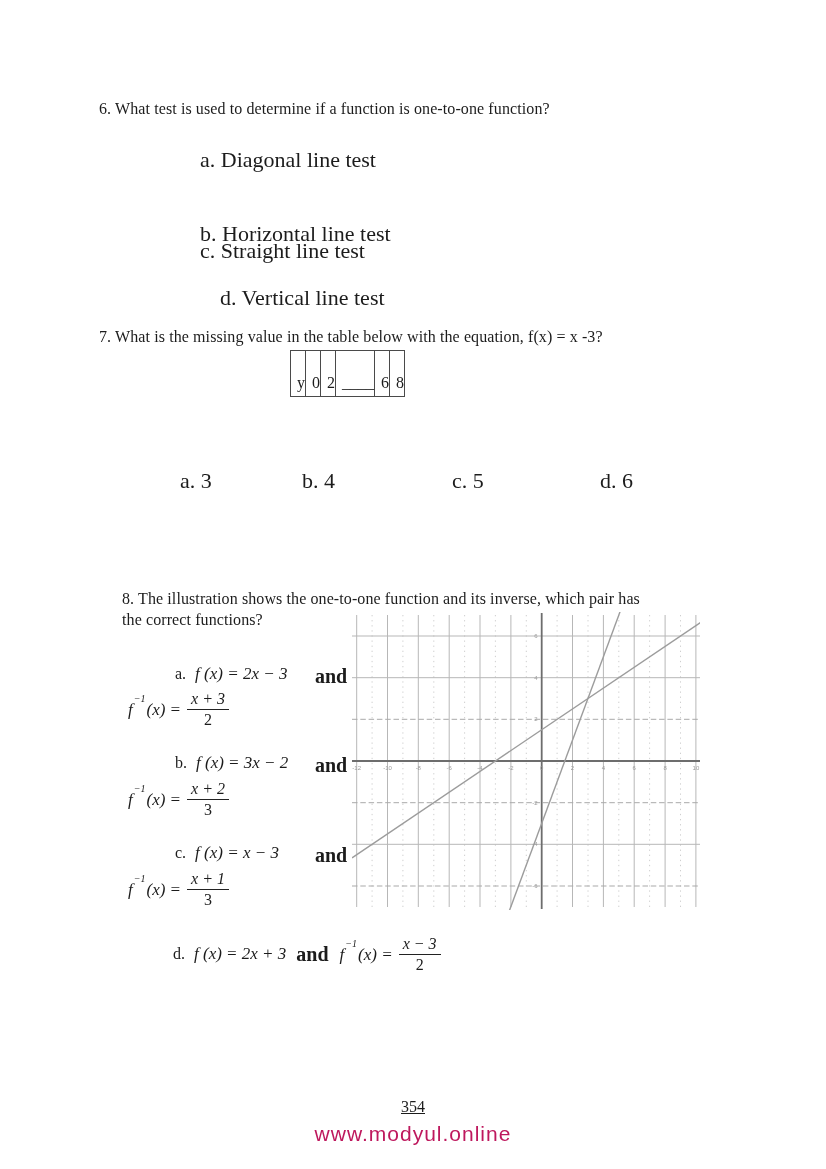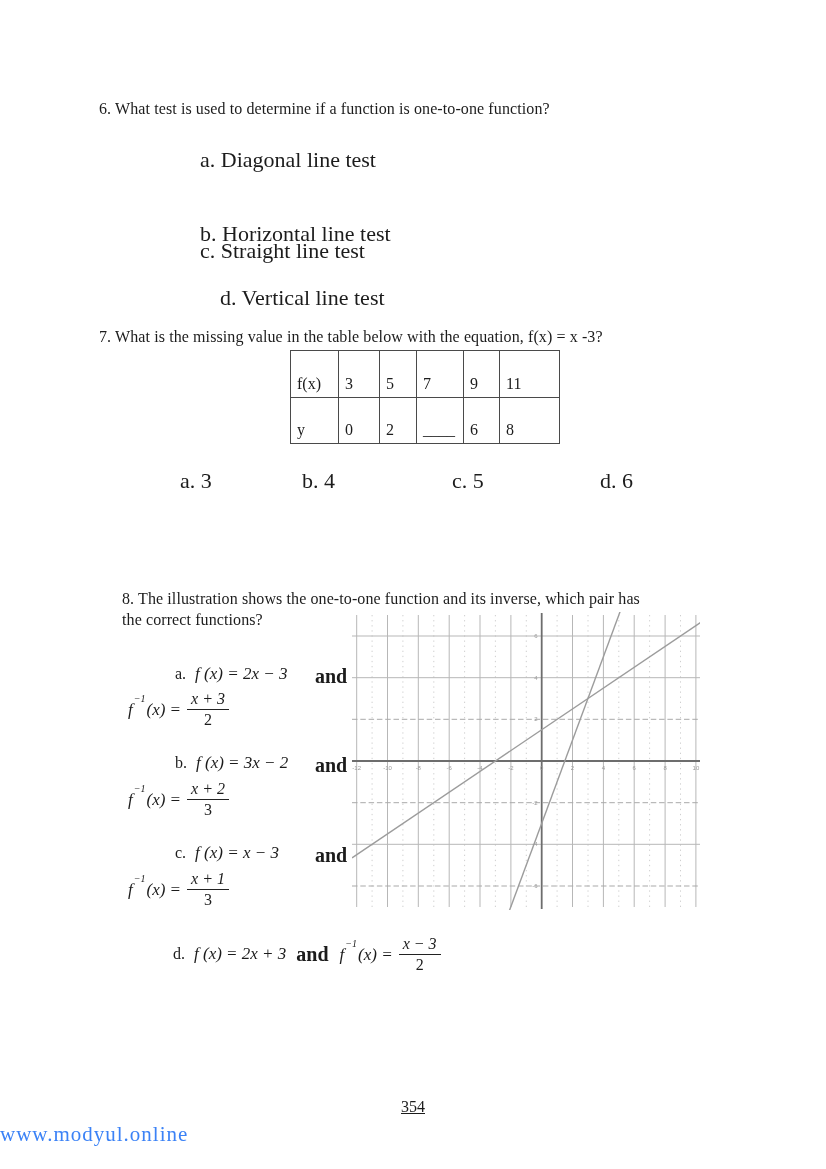--- a/index.html
+++ b/index.html
@@ -27,49 +27,41 @@
   .math{font-style:italic;font-size:17px;}
   .mathline{display:flex;align-items:center;}
   .inv-sup{font-size:10px;font-style:italic;position:relative;top:-6px;margin:0 1px 0 1px;}
   .frac{display:inline-block;text-align:center;font-style:italic;font-size:16px;line-height:1.1;vertical-align:middle;margin-left:6px;}
   .frac .num{display:block;padding:0 4px 1px 4px;}
   .frac .den{display:block;border-top:1px solid #222;padding:1px 4px 0 4px;font-style:normal;}
   .and-word{font-style:normal;font-size:20px;font-weight:bold;}
   .opt-label{font-style:normal;font-size:16px;margin-right:9px;}
   .footer-page{font-size:16px;text-align:center;width:100%;}
   .watermark{
-    font-family:Liberation Serif, serif;
-    font-size:21px;color:#3b82f6;letter-spacing:1px;
-    text-align:left;width:100%;
+    font-family:Liberation Sans, sans-serif;
+    font-size:21px;color:#be185d;letter-spacing:1px;
+    text-align:center;width:100%;
   }
   svg text{font-family:"Liberation Sans", sans-serif;}
 </style>
 </head>
 <body>
 
 <div class="page">
 
   <div class="abs q-text" style="left:99px;top:100px;width:620px;">6. What test is used to determine if a function is one-to-one function?</div>
   <div class="abs opt" style="left:200px;top:147px;">a. Diagonal line test</div>
   <div class="abs opt" style="left:200px;top:193px;margin-top:28px;">b. Horizontal line test</div>
   <div class="abs opt" style="left:200px;top:238px;">c. Straight line test</div>
   <div class="abs opt" style="left:196px;top:285px;margin-left:24px;">d. Vertical line test</div>
 
   <div class="abs q-text" style="left:99px;top:328px;width:640px;">7. What is the missing value in the table below with the equation, f(x) = x -3?</div>
 
   <table class="qtable abs" style="left:290px;top:350px;">
     <tbody>
-        <tr style="height:47px;">
-      <td style="width:41px;">f(x)</td>
-      <td style="width:34px;">3</td>
-      <td style="width:30px;">5</td>
-      <td style="width:40px;">7</td>
-      <td style="width:29px;">9</td>
-      <td style="width:53px;">11</td>
-    </tr>
     <tr style="height:46px;">
       <td>y</td>
       <td>0</td>
       <td>2</td>
       <td>____</td>
       <td>6</td>
       <td>8</td>
     </tr>
   </tbody>
     </table>

